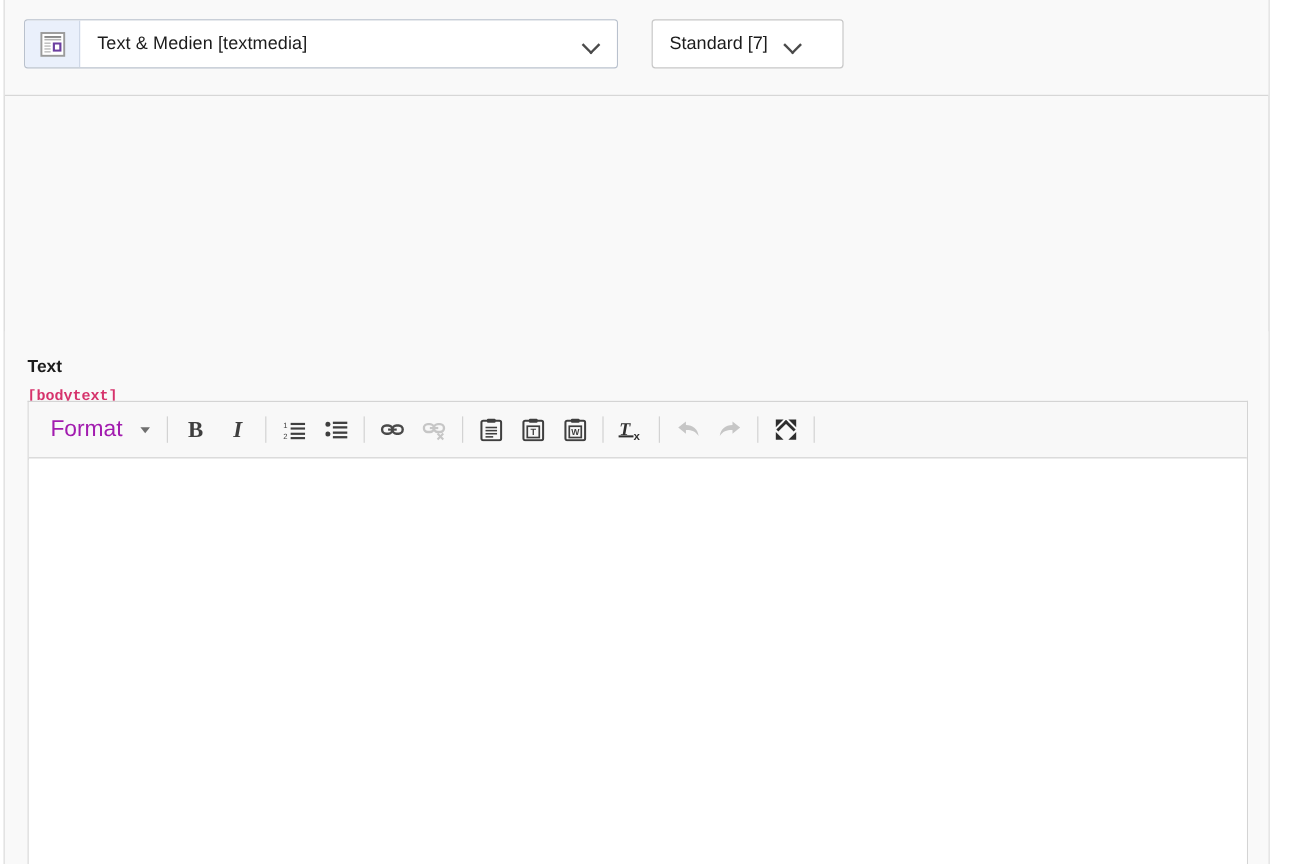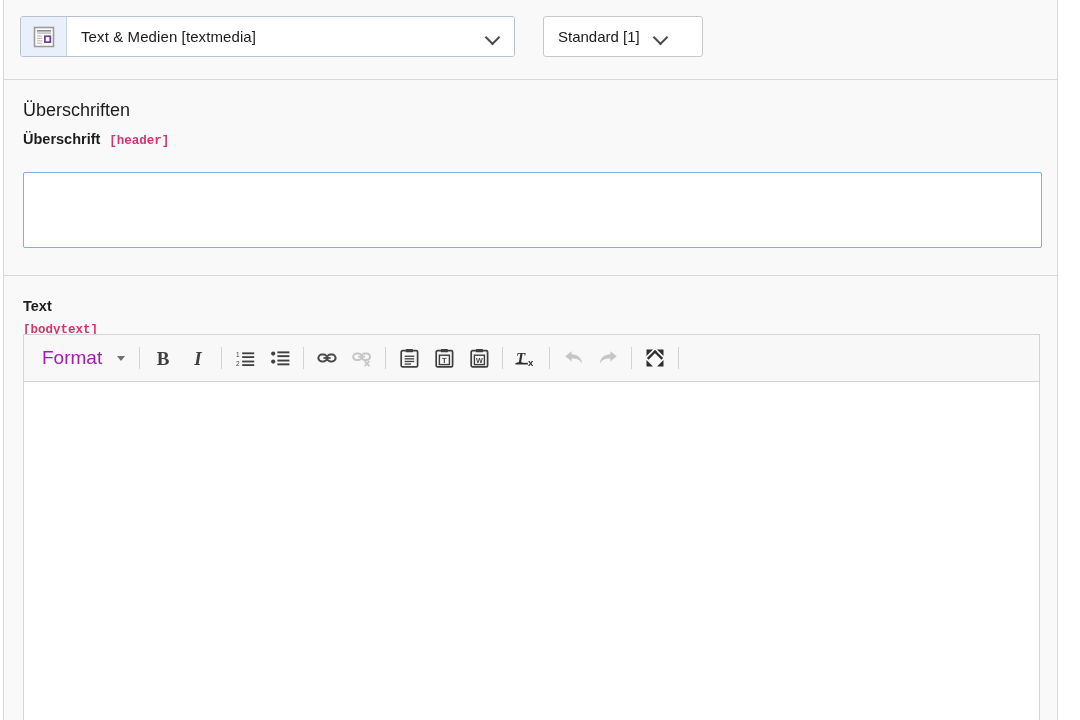--- a/index.html
+++ b/index.html
@@ -308,37 +308,27 @@
               <rect x="12.8" y="11.1" width="3.6" height="4.2" fill="#ffffff"></rect>
             </svg>
           </div>
           <div class="ctype-select">
             <span class="label">Text &amp; Medien [textmedia]</span>
             <span class="chevron"></span>
           </div>
         </div>
 
         <div class="layout-select">
-          <span class="label">Standard [1]</span>
+          <span class="label">Standard [7]</span>
           <span class="chevron"></span>
         </div>
 
       </div>
     </div>
 
-    <div class="section-headlines">
-      <div class="section-title">Überschriften</div>
-
-      <div class="field-label">
-        <span class="name">Überschrift</span>
-        <span class="key">[header]</span>
-      </div>
-
-      <input class="header-input" type="text" placeholder="" style="">
-    </div>
 
     <div class="section-body">
 
       <div class="field-label">
         <span class="name">Text</span>
         <span class="key">[bodytext]</span>
       </div>
 
       <div class="rte-wrap">
 

